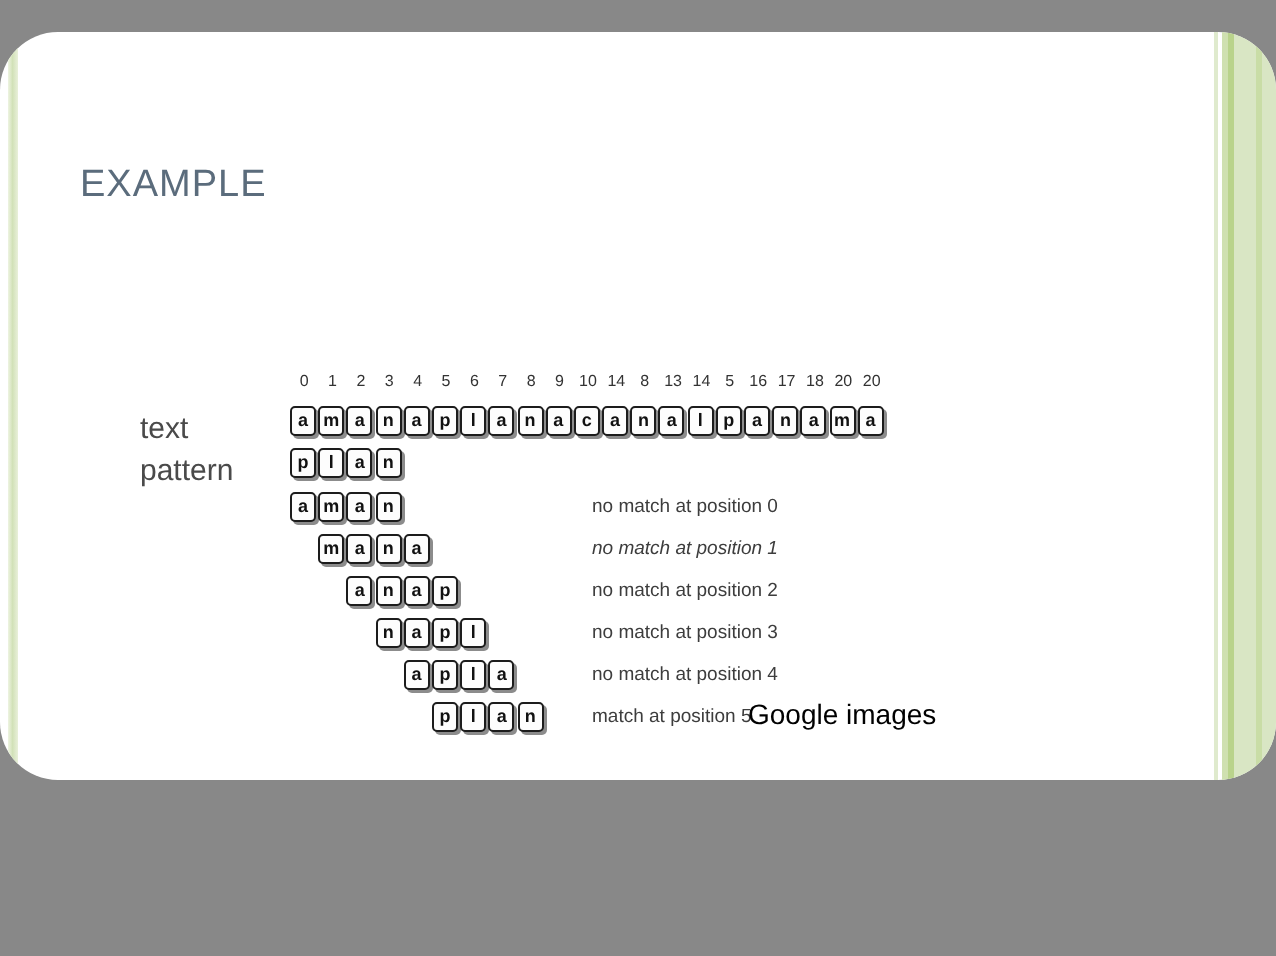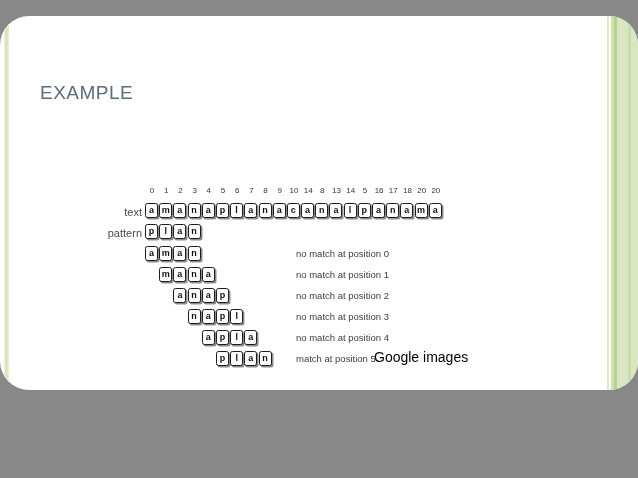--- a/index.html
+++ b/index.html
@@ -26,22 +26,22 @@
   .idx-row{position:absolute;left:145px;top:170px;display:flex;}
   .idx{flex:none;width:14.2px;text-align:center;font-size:8px;color:#333;}
   .cells{position:absolute;display:flex;}
   .cell{
     flex:none;width:13px;height:15px;margin-right:1.2px;box-sizing:border-box;
     background:#fdfdfd;border:1px solid #1c1c1c;border-radius:2.5px;
     box-shadow:1.5px 1.5px 0 rgba(0,0,0,.45);
     font-size:9px;font-weight:bold;color:#111;text-align:center;line-height:13px;
   }
   .row-label{
-    position:absolute;left:70px;width:72px;text-align:right;
-    font-size:11px;color:#4a4a4a;
+    position:absolute;left:70px;width:72px;
+    font-size:15px;color:#4a4a4a;
   }
   .match-label{
     position:absolute;left:296px;font-size:9.5px;color:#3d3d3d;
   }
   .attribution{
     position:absolute;left:374px;top:333px;font-size:14px;color:#000;
   }
   .circle{
     position:absolute;left:567px;top:398px;width:34px;height:34px;border-radius:50%;
     background:#8cc63f;
@@ -126,21 +126,21 @@
           <div class="cell">a</div>
           <div class="cell">n</div>
         </div>
         <div class="match-label" style="top: 232px;">no match at position 0</div>
         <div class="cells" style="left: 159.2px; top: 251px;">
           <div class="cell">m</div>
           <div class="cell">a</div>
           <div class="cell">n</div>
           <div class="cell">a</div>
         </div>
-        <div class="match-label" style="top: 253px;">no match at position 1</div>
+        <div class="match-label" style="top: 253px; font-style: italic;">no match at position 1</div>
         <div class="cells" style="left: 173.4px; top: 272px;">
           <div class="cell">a</div>
           <div class="cell">n</div>
           <div class="cell">a</div>
           <div class="cell">p</div>
         </div>
         <div class="match-label" style="top: 274px;">no match at position 2</div>
         <div class="cells" style="left: 187.6px; top: 293px;">
           <div class="cell">n</div>
           <div class="cell">a</div>

